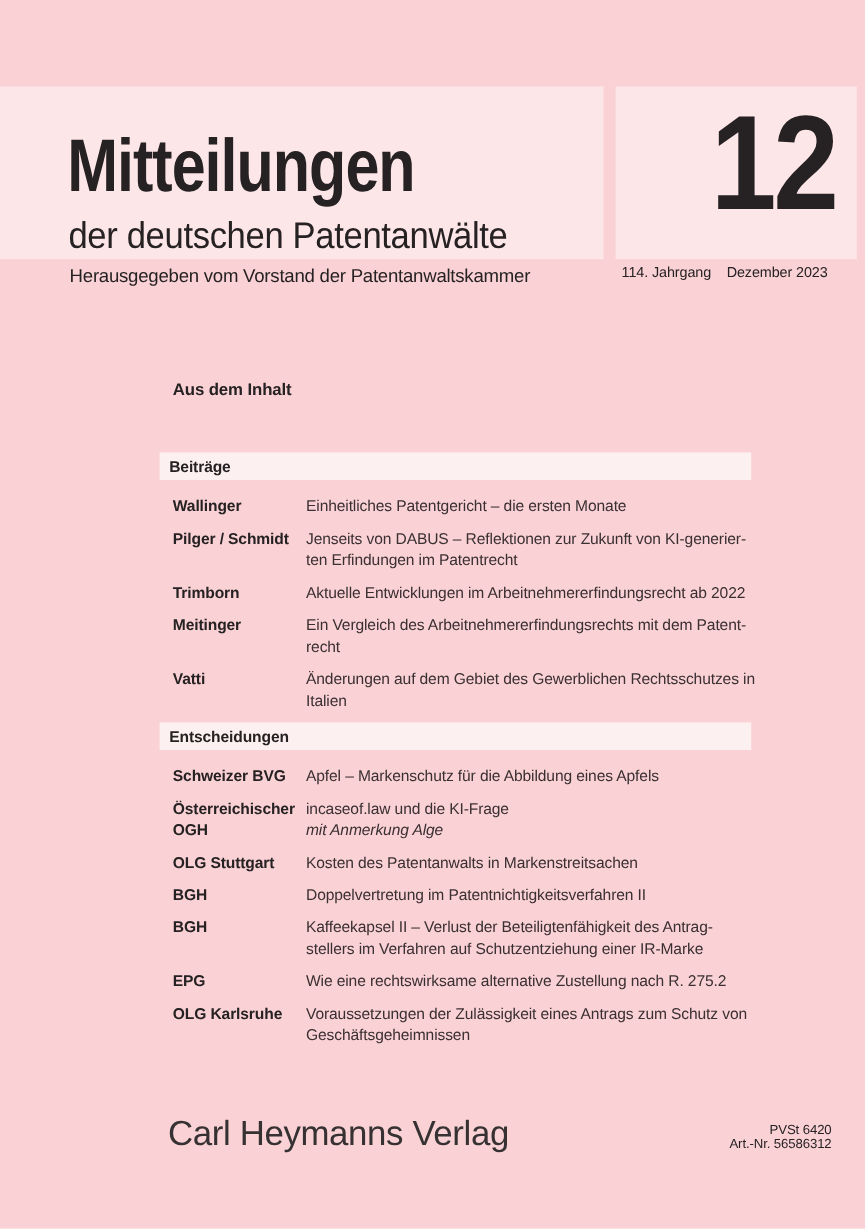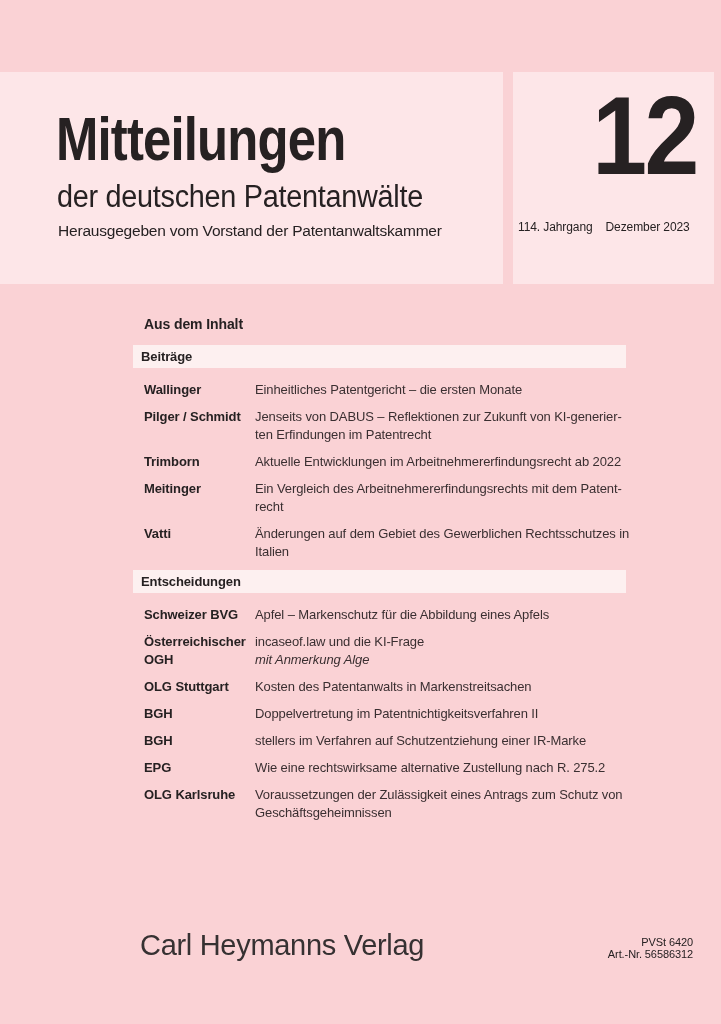--- a/index.html
+++ b/index.html
@@ -13,21 +13,21 @@
   html,body{background:#fff;}
   .page{
     position:relative;
     width:721px;height:1024px;
     background:var(--background);
     overflow:hidden;
     font-family:"Liberation Sans","DejaVu Sans",sans-serif;
     color:var(--text);
   }
   
-  .panel{position:absolute;top:72px;height:212px;background:var(--panel);}
+  .panel{position:absolute;top:72px;height:144px;background:var(--panel);}
   .panel-left{left:0;width:503px;}
   .panel-right{left:513px;width:201px;}
   .journal-title{
     position:absolute;left:56px;top:36px;
     font-size:62px;font-weight:700;color:var(--title);
     letter-spacing:-1px;line-height:1;
     transform:scaleX(0.82);transform-origin:left top;
     white-space:nowrap;
   }
   .journal-subtitle{
@@ -54,21 +54,21 @@
     letter-spacing:-0.1px;
   }
   .issue-meta .volume{margin-right:13px;}
   
   .toc-title{
     position:absolute;left:144px;top:316px;
     font-size:14px;font-weight:700;color:var(--title);
     letter-spacing:-0.1px;
   }
   .toc{
-    position:absolute;left:133px;top:345px;width:493px;
+    position:absolute;left:133px;top:377px;width:493px;
   }
   .section-band{
     background:var(--band);
     height:23px;line-height:23px;
     padding-left:8px;
     font-size:13px;font-weight:700;color:var(--title);
     letter-spacing:-0.1px;
   }
   .section-band + .rows{margin-top:13px;}
   .section + .section{margin-top:2px;}
@@ -203,20 +203,21 @@
             </div>
             <div class="desc">
               <div class="line">Doppelvertretung im Patentnichtigkeitsverfahren II</div>
             </div>
           </div>
           <div class="toc-row">
             <div class="label">
               <div class="line">BGH</div>
             </div>
             <div class="desc">
+              <div class="line">Kaffeekapsel II – Verlust der Beteiligtenfähigkeit des Antrag-</div>
               <div class="line">stellers im Verfahren auf Schutzentziehung einer IR-Marke</div>
             </div>
           </div>
           <div class="toc-row">
             <div class="label">
               <div class="line">EPG</div>
             </div>
             <div class="desc">
               <div class="line">Wie eine rechtswirksame alternative Zustellung nach R. 275.2</div>
             </div>

